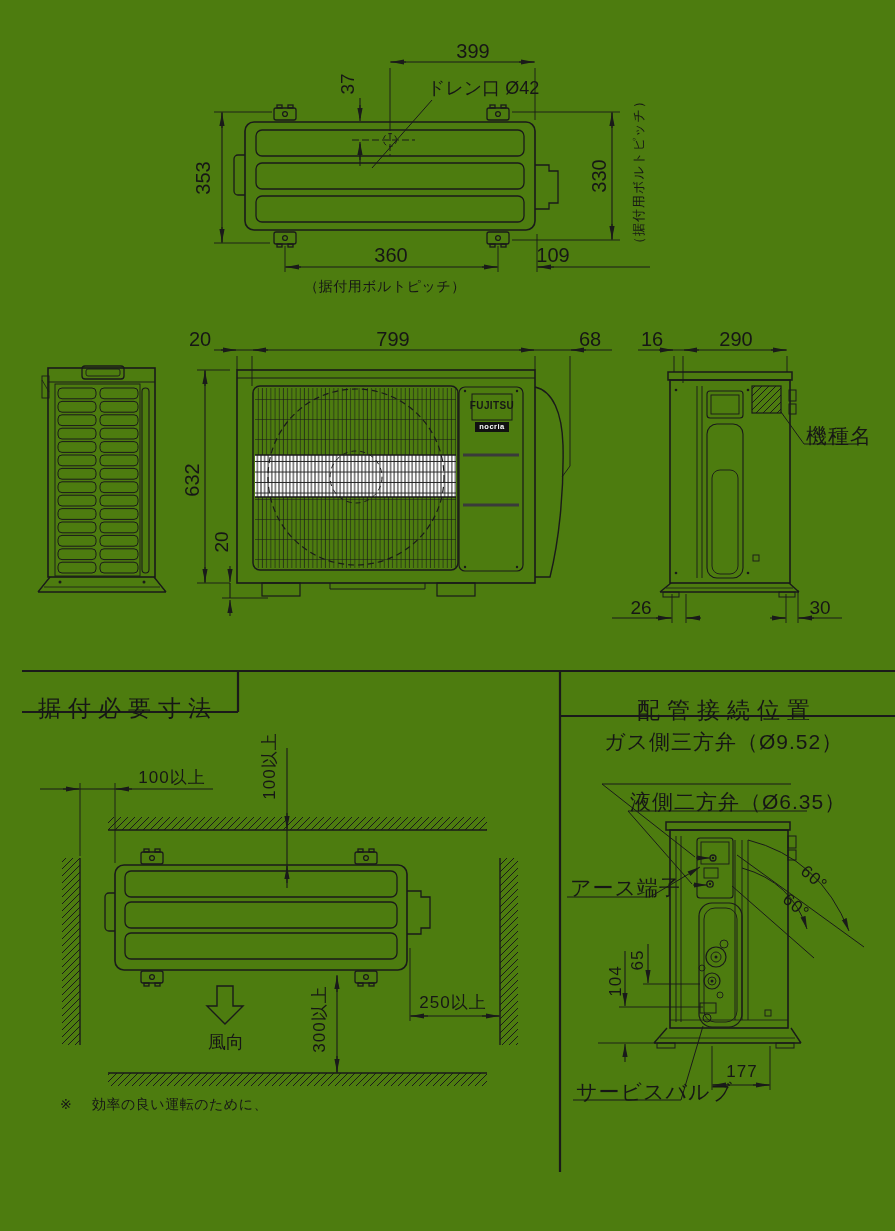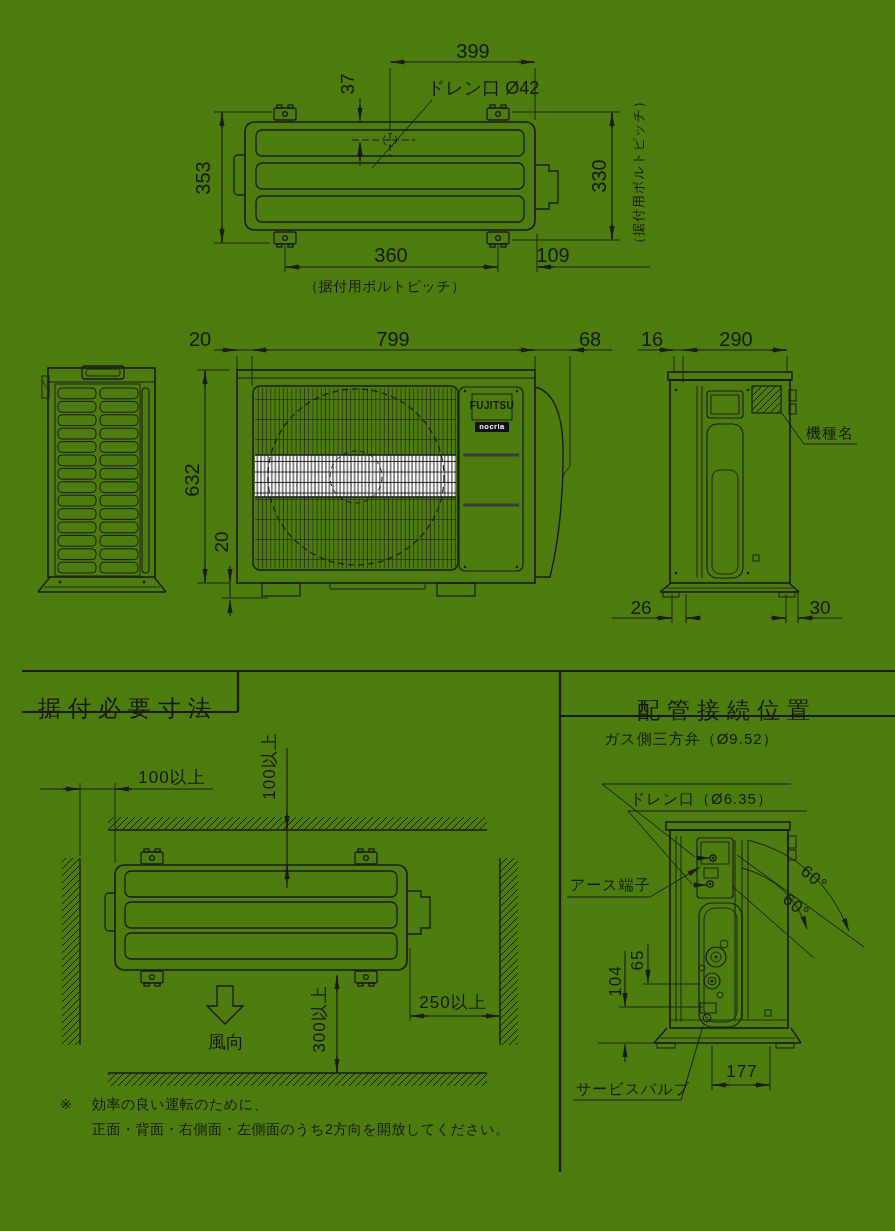--- a/index.html
+++ b/index.html
@@ -8,21 +8,21 @@
   #stage svg{position:absolute;left:0;top:0;}
   .lbl{position:absolute;white-space:nowrap;color:#161616;line-height:1;}
   .c{transform:translate(-50%,-50%);}
   .v{transform:translate(-50%,-50%) rotate(-90deg);}
   .r40{transform:translate(-50%,-50%) rotate(40deg);}
   .f23{font-size:23px;letter-spacing:7px;margin-top:16px;}
   .f20{font-size:20px;}
   .f19{font-size:19px;}
   .f18{font-size:18px;}
   .f17{font-size:17px;letter-spacing:1px;}
-  .f15{font-size:15px;letter-spacing:1px;}
+  .f15{font-size:21px;letter-spacing:1px;}
   .f14{font-size:14px;letter-spacing:0.5px;}
   .f13{font-size:13px;letter-spacing:1px;}
   .brand{font-size:10px;font-weight:bold;letter-spacing:0.4px;}
   .brandsub{font-size:7.5px;font-weight:bold;color:#fff;letter-spacing:0.5px;}
 </style>
 </head>
 <body>
 
 <div id="stage">
 
@@ -417,24 +417,23 @@
 <div class="lbl c f23" style="left:128px;top:692px">据付必要寸法</div>
 <div class="lbl c f23" style="left:727px;top:694px">配管接続位置</div>
 
 <div class="lbl c f17" style="left:172px;top:777px">100以上</div>
 <div class="lbl v f17" style="left:269px;top:766px">100以上</div>
 <div class="lbl v f17" style="left:319px;top:1019px">300以上</div>
 <div class="lbl c f17" style="left:453px;top:1002px">250以上</div>
 <div class="lbl c f18" style="left:226px;top:1042px">風向</div>
 <div class="lbl f14" style="left:60px;top:1097px">※</div>
 <div class="lbl f14" style="left:92px;top:1097px">効率の良い運転のために、</div>
-<div class="lbl f14" style="left:92px;top:1122px">正面・背面・右側面・左側面のうち2方向を開放してください。</div>
 
 <div class="lbl f15" style="left:604px;top:731px">ガス側三方弁（Ø9.52）</div>
-<div class="lbl f15" style="left:630px;top:791px">ドレン口（Ø6.35）</div>
+<div class="lbl f15" style="left:630px;top:791px">液側二方弁（Ø6.35）</div>
 <div class="lbl f15" style="left:570px;top:877px">アース端子</div>
 <div class="lbl r40 f17" style="left:814px;top:878px">60°</div>
 <div class="lbl r40 f17" style="left:796px;top:906px">60°</div>
 <div class="lbl v f17" style="left:615px;top:981px">104</div>
 <div class="lbl v f17" style="left:637px;top:960px">65</div>
 <div class="lbl c f17" style="left:742px;top:1071px">177</div>
 <div class="lbl f15" style="left:576px;top:1081px">サービスバルブ</div>
 
 </div>
 

